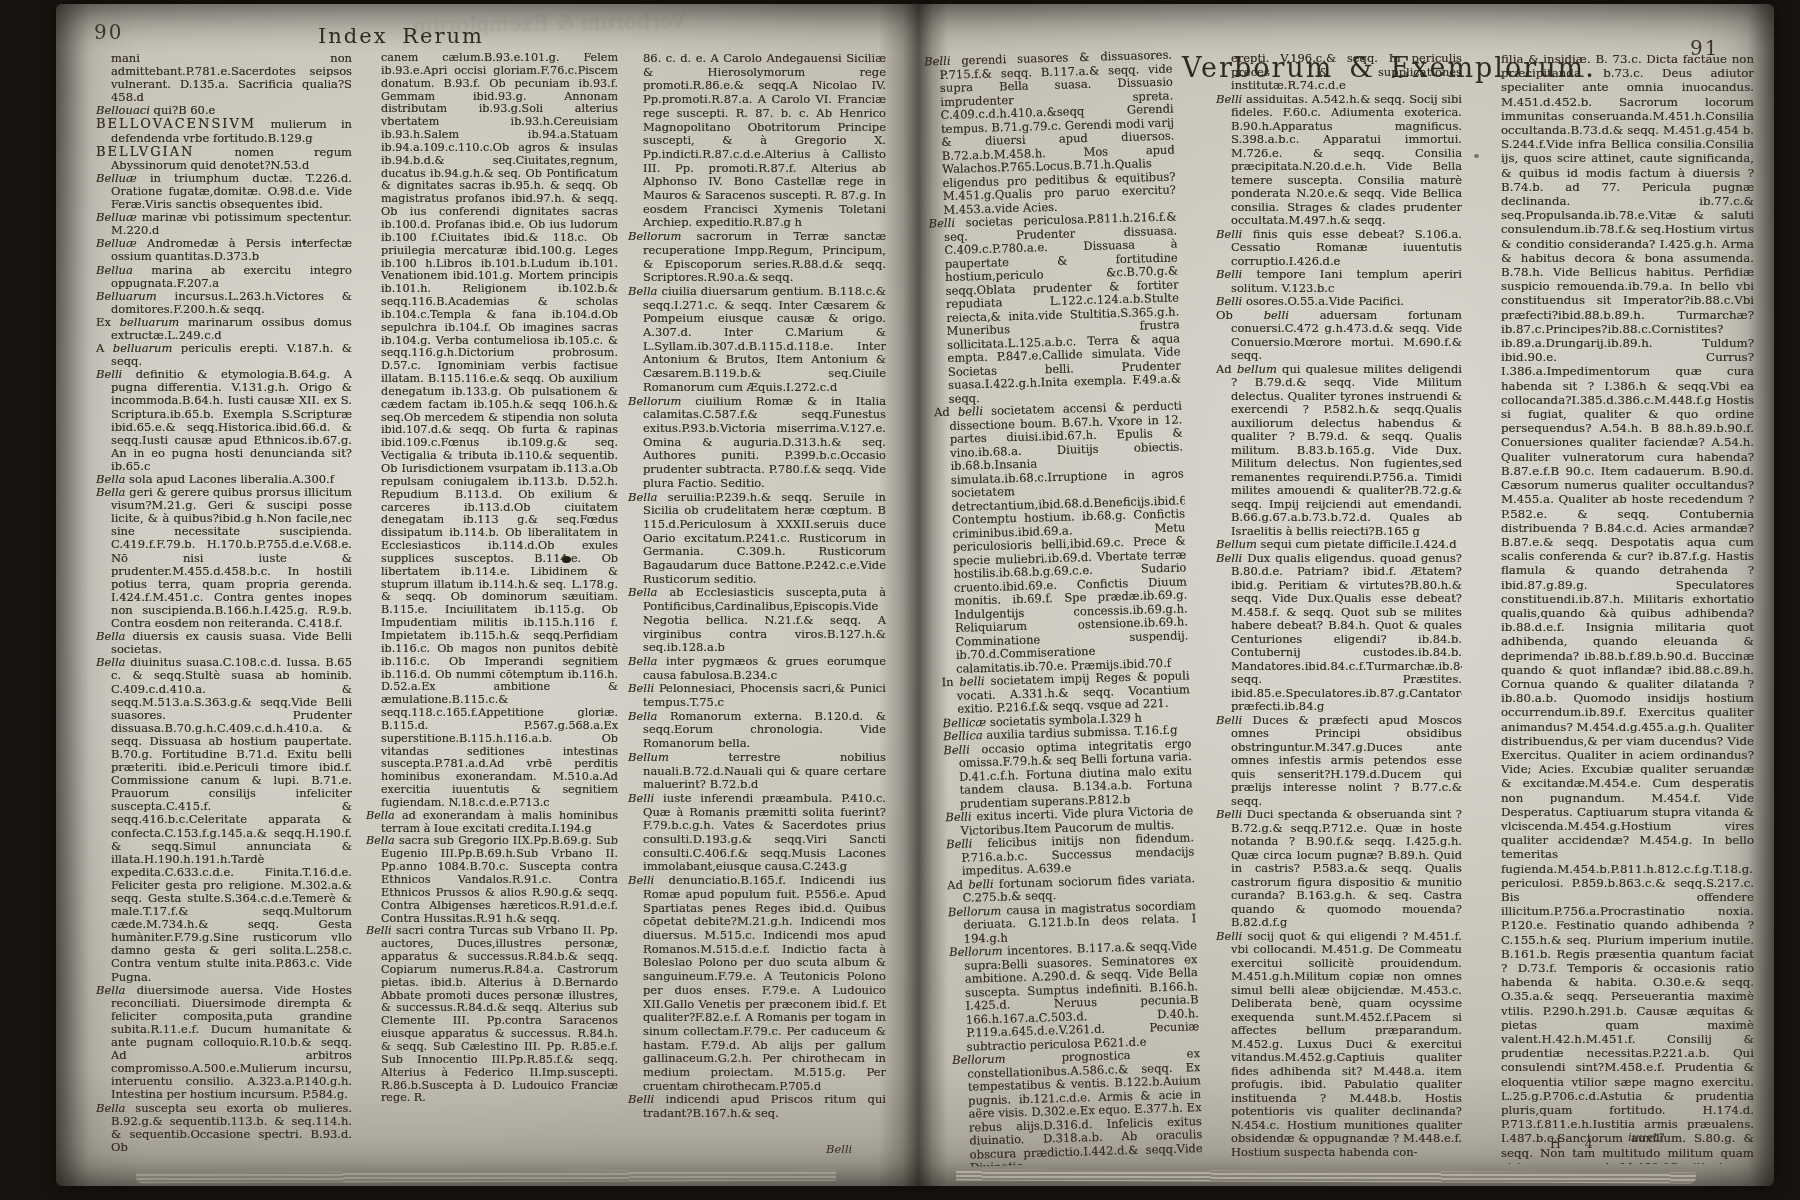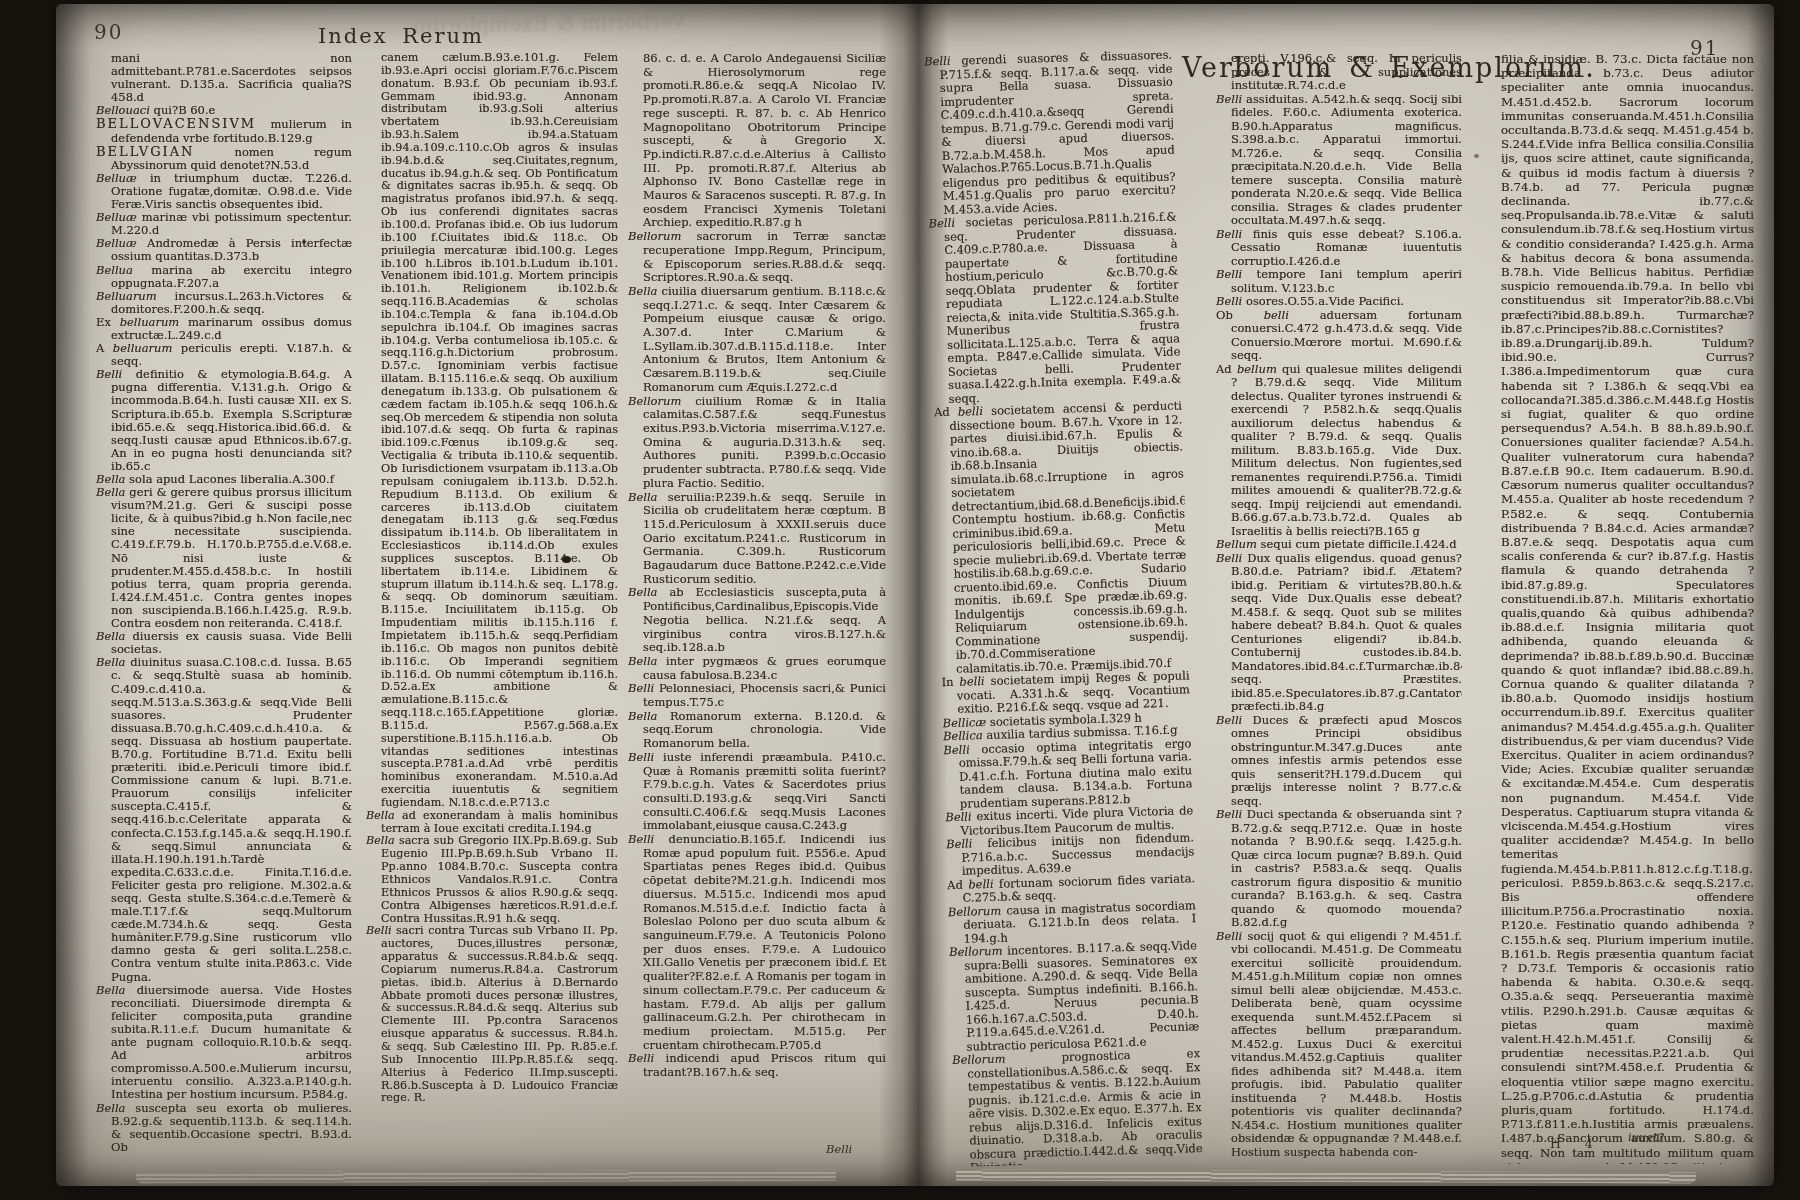--- a/index.html
+++ b/index.html
@@ -111,20 +111,21 @@
   <div class="col" id="c3">
       <p class="cont">86. c. d. e. A Carolo Andegauensi Siciliæ &amp; Hierosolymorum rege promoti.R.86.e.&amp; seqq.A Nicolao IV. Pp.promoti.R.87.a. A Carolo VI. Franciæ rege suscepti. R. 87. b. c. Ab Henrico Magnopolitano Obotritorum Principe suscepti, &amp; à Gregorio X. Pp.indicti.R.87.c.d.e.Alterius à Callisto III. Pp. promoti.R.87.f. Alterius ab Alphonso IV. Bono Castellæ rege in Mauros &amp; Saracenos suscepti. R. 87.g. In eosdem Francisci Xymenis Toletani Archiep. expeditio.R.87.g h</p>
       <p><span class="lead">Bellorum</span> sacrorum in Terræ sanctæ recuperatione Impp.Regum, Principum, &amp; Episcoporum series.R.88.d.&amp; seqq. Scriptores.R.90.a.&amp; seqq.</p>
       <p><span class="lead">Bella</span> ciuilia diuersarum gentium. B.118.c.&amp; seqq.I.271.c. &amp; seqq. Inter Cæsarem &amp; Pompeium eiusque causæ &amp; origo. A.307.d. Inter C.Marium &amp; L.Syllam.ib.307.d.B.115.d.118.e. Inter Antonium &amp; Brutos, Item Antonium &amp; Cæsarem.B.119.b.&amp; seq.Ciuile Romanorum cum Æquis.I.272.c.d</p>
       <p><span class="lead">Bellorum</span> ciuilium Romæ &amp; in Italia calamitas.C.587.f.&amp; seqq.Funestus exitus.P.93.b.Victoria miserrima.V.127.e. Omina &amp; auguria.D.313.h.&amp; seq. Authores puniti. P.399.b.c.Occasio prudenter subtracta. P.780.f.&amp; seqq. Vide plura Factio. Seditio.</p>
       <p><span class="lead">Bella</span> seruilia:P.239.h.&amp; seqq. Seruile in Sicilia ob crudelitatem heræ cœptum. B 115.d.Periculosum à XXXII.seruis duce Oario excitatum.P.241.c. Rusticorum in Germania. C.309.h. Rusticorum Bagaudarum duce Battone.P.242.c.e.Vide Rusticorum seditio.</p>
       <p><span class="lead">Bella</span> ab Ecclesiasticis suscepta,puta à Pontificibus,Cardinalibus,Episcopis.Vide Negotia bellica. N.21.f.&amp; seqq. A virginibus contra viros.B.127.h.&amp; seq.ib.128.a.b</p>
       <p><span class="lead">Bella</span> inter pygmæos &amp; grues eorumque causa fabulosa.B.234.c</p>
       <p><span class="lead">Belli</span> Pelonnesiaci, Phocensis sacri,&amp; Punici tempus.T.75.c</p>
       <p><span class="lead">Bella</span> Romanorum externa. B.120.d. &amp; seqq.Eorum chronologia. Vide Romanorum bella.</p>
+      <p><span class="lead">Bellum</span> terrestre nobilius nauali.B.72.d.Nauali qui &amp; quare certare maluerint? B.72.b.d</p>
       <p><span class="lead">Belli</span> iuste inferendi præambula. P.410.c. Quæ à Romanis præmitti solita fuerint? F.79.b.c.g.h. Vates &amp; Sacerdotes prius consulti.D.193.g.&amp; seqq.Viri Sancti consulti.C.406.f.&amp; seqq.Musis Lacones immolabant,eiusque causa.C.243.g</p>
       <p><span class="lead">Belli</span> denunciatio.B.165.f. Indicendi ius Romæ apud populum fuit. P.556.e. Apud Spartiatas penes Reges ibid.d. Quibus cōpetat debite?M.21.g.h. Indicendi mos diuersus. M.515.c. Indicendi mos apud Romanos.M.515.d.e.f. Indictio facta à Boleslao Polono per duo scuta album &amp; sanguineum.F.79.e. A Teutonicis Polono per duos enses. F.79.e. A Ludouico XII.Gallo Venetis per præconem ibid.f. Et qualiter?F.82.e.f. A Romanis per togam in sinum collectam.F.79.c. Per caduceum &amp; hastam. F.79.d. Ab alijs per gallum gallinaceum.G.2.h. Per chirothecam in medium proiectam. M.515.g. Per cruentam chirothecam.P.705.d</p>
       <p><span class="lead">Belli</span> indicendi apud Priscos ritum qui tradant?B.167.h.&amp; seq.</p>
     </div>
   <div class="col" id="c4">
       <p><span class="lead">Belli</span> gerendi suasores &amp; dissuasores. P.715.f.&amp; seqq. B.117.a.&amp; seqq. vide supra Bella suasa. Dissuasio imprudenter spreta. C.409.c.d.h.410.a.&amp;seqq Gerendi tempus. B.71.g.79.c. Gerendi modi varij &amp; diuersi apud diuersos. B.72.a.b.M.458.h. Mos apud Walachos.P.765.Locus.B.71.h.Qualis eligendus pro peditibus &amp; equitibus? M.451.g.Qualis pro paruo exercitu?M.453.a.vide Acies.</p>
       <p><span class="lead">Belli</span> societas periculosa.P.811.h.216.f.&amp; seq. Prudenter dissuasa. C.409.c.P.780.a.e. Dissuasa à paupertate &amp; fortitudine hostium,periculo &amp;c.B.70.g.&amp; seqq.Oblata prudenter &amp; fortiter repudiata L.122.c.124.a.b.Stulte reiecta,&amp; inita.vide Stultitia.S.365.g.h. Muneribus frustra sollicitata.L.125.a.b.c. Terra &amp; aqua empta. P.847.e.Callide simulata. Vide Societas belli. Prudenter suasa.I.422.g.h.Inita exempla. F.49.a.&amp; seqq.</p>
       <p><span class="pre">Ad </span><span class="lead">belli</span> societatem accensi &amp; perducti dissectione boum. B.67.h. Vxore in 12. partes diuisi.ibid.67.h. Epulis &amp; vino.ib.68.a. Diuitijs obiectis. ib.68.b.Insania simulata.ib.68.c.Irruptione in agros societatem detrectantium,ibid.68.d.Beneficijs.ibid.68.g.69.g.h. Contemptu hostium. ib.68.g. Confictis criminibus.ibid.69.a. Metu periculosioris belli,ibid.69.c. Prece &amp; specie muliebri.ib.69.d. Vbertate terræ hostilis.ib.68.b.g.69.c.e. Sudario cruento.ibid.69.e. Confictis Diuum monitis. ib.69.f. Spe prædæ.ib.69.g. Indulgentijs concessis.ib.69.g.h. Reliquiarum ostensione.ib.69.h. Comminatione suspendij. ib.70.d.Commiseratione calamitatis.ib.70.e. Præmijs.ibid.70.f</p>
       <p><span class="pre">In </span><span class="lead">belli</span> societatem impij Reges &amp; populi vocati. A.331.h.&amp; seqq. Vocantium exitio. P.216.f.&amp; seqq. vsque ad 221.</p>
       <p><span class="lead">Bellicæ</span> societatis symbola.I.329 h</p>

